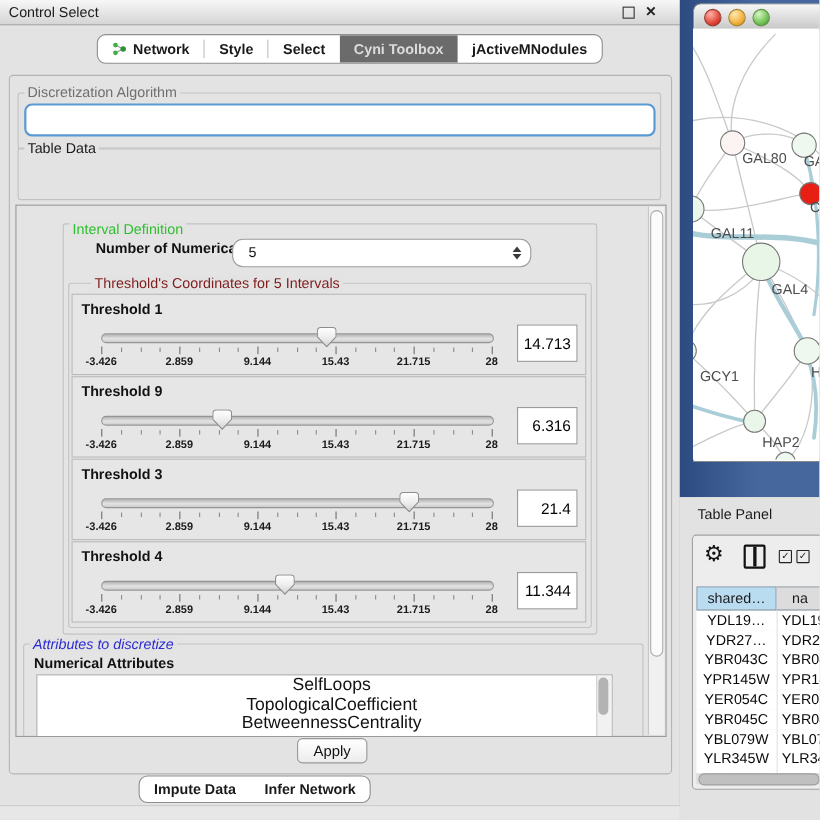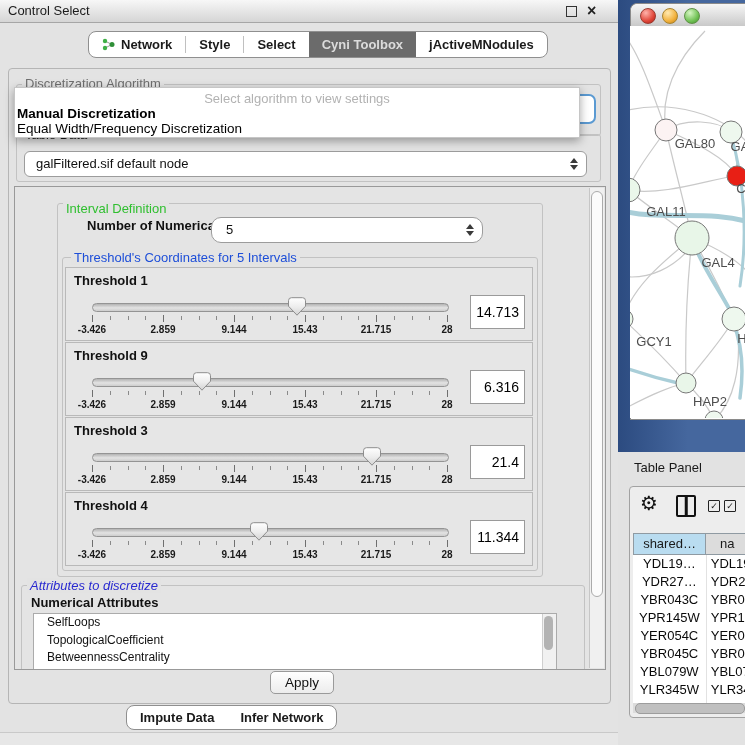--- a/index.html
+++ b/index.html
@@ -59,41 +59,41 @@
   #scroll-panel{left:14px;top:186px;width:590px;height:482px;border:1px solid #999;background:#e4e4e4;overflow:hidden;}
   #v-scrollbar{right:1px;top:1px;width:14px;height:480px;background:#f0f0f0;border-left:1px solid #c6c6c6;}
   #v-thumb{left:1px;top:3px;width:10px;height:404px;background:#fbfbfb;border:1px solid #ababab;border-radius:6px;}
 
   #interval-group{left:42px;top:16px;width:484px;height:372px;}
   #interval-label{left:48px;top:14px;color:#2fbf2f;}
   #noi-label{left:72px;top:31px;font-size:13px;font-weight:bold;color:#111;}
   #noi-combo{left:196px;top:30px;width:270px;height:24px;border-radius:10px;}
 
   #thr-group{left:47px;top:70px;width:474px;height:312px;}
-  #thr-label{left:56px;top:63px;color:#1d4ed8;}
+  #thr-label{left:68px;top:63px;color:#7f1d1d;}
 
   .threshold-box{position:absolute;left:50px;width:466px;height:72px;border:1px solid #b9b9b9;background:#e6e6e6;}
   .th-label{position:absolute;left:8px;top:5px;font-size:13px;font-weight:bold;color:#111;}
   .slider-area{position:absolute;left:26px;top:28px;width:355px;height:42px;}
   .slider-track{position:absolute;left:0;top:7px;width:355px;height:7px;border:1px solid #949494;border-radius:5px;
     background:linear-gradient(#b3b3b3,#e3e3e3 55%,#cdcdcd);}
   .slider-thumb{position:absolute;top:1px;width:18px;height:19px;}
   .tick-row{position:absolute;left:0;top:19px;width:355px;height:8px;}
   .tick{position:absolute;top:1px;width:1px;height:4px;background:#8a8a8a;}
   .tick.major{height:7px;top:0;background:#6f6f6f;}
   .tick-labels{position:absolute;left:0;top:28px;width:355px;height:12px;}
   .tick-label{position:absolute;transform:translateX(-50%);font-size:10px;font-weight:bold;color:#1a1a1a;white-space:nowrap;text-align:right;}
   .value-box{position:absolute;left:404px;top:27px;width:48px;height:32px;background:#fff;border:1px solid #9a9a9a;
     font-size:14px;color:#000;text-align:right;line-height:32px;padding-right:5px;}
 
   #attr-group{left:6px;top:398px;width:562px;height:120px;}
   #attr-label{left:12px;top:391px;color:#2a2ad0;font-style:italic;}
   #numattr-label{left:16px;top:408px;font-size:13px;font-weight:bold;color:#111;}
   #attr-list{left:18px;top:426px;width:522px;height:56px;background:#fff;border:1px solid #ababab;overflow:hidden;}
-  .list-item{font-size:12px;color:#111;padding-left:13px;line-height:17.5px;white-space:nowrap;}
+  .list-item{font-size:16px;color:#111;padding-left:13px;line-height:17.5px;white-space:nowrap;text-align:center;}
   #list-scrollbar{position:absolute;right:0px;top:0px;width:13px;height:100%;background:#f1f1f1;border-left:1px solid #cfcfcf;}
   #list-thumb{position:absolute;left:1px;top:2px;width:9px;height:34px;background:#b3b3b3;border-radius:5px;}
 
   #apply-btn{left:270px;top:671px;width:62px;height:21px;background:linear-gradient(#ffffff,#ececec);
     border:1px solid #9a9a9a;border-radius:5px;font-size:13.5px;color:#111;text-align:center;line-height:21px;}
 
   #bottom-tabs{left:126px;top:705px;height:23px;}
   #bottom-divider{left:0;top:732px;width:618px;height:1px;background:#c9c9c9;}
   #bottom-strip{left:0;top:733px;width:618px;height:12px;background:#e7e7e7;}
 
@@ -180,35 +180,23 @@
         <span>jActiveMNodules</span>
       </div>
   </div>
 
   <div class="abs" id="outer-panel"></div>
 
   <div class="abs groupbox" id="disc-group"></div>
   <div class="abs group-label" id="disc-label">Discretization Algorithm</div>
   <div class="abs" id="algo-combo"></div>
 
-  <div class="abs" id="algo-popup">
-    <div id="algo-hint">Select algorithm to view settings</div>
-    <div class="algo-item first">Manual Discretization</div>
-    <div class="algo-item">Equal Width/Frequency Discretization</div>
-  </div>
 
   <div class="abs groupbox" id="tabledata-group"></div>
   <div class="abs group-label" id="tabledata-label">Table Data</div>
-  <div class="abs combo" id="tabledata-combo" style="border-radius:6px;">
-    <span class="combo-text">galFiltered.sif default node</span>
-    <span class="spinner">
-        <span class="spin-up"></span>
-        <span class="spin-down"></span>
-      </span>
-  </div>
 
   <div class="abs" id="scroll-panel">
 
     <div class="abs groupbox" id="interval-group"></div>
     <div class="abs group-label" id="interval-label">Interval Definition</div>
 
     <div class="abs" id="noi-label">Number of Numerical</div>
     <div class="abs combo" id="noi-combo">
       <span class="combo-text" style="left:14px">5</span>
       <span class="spinner">

